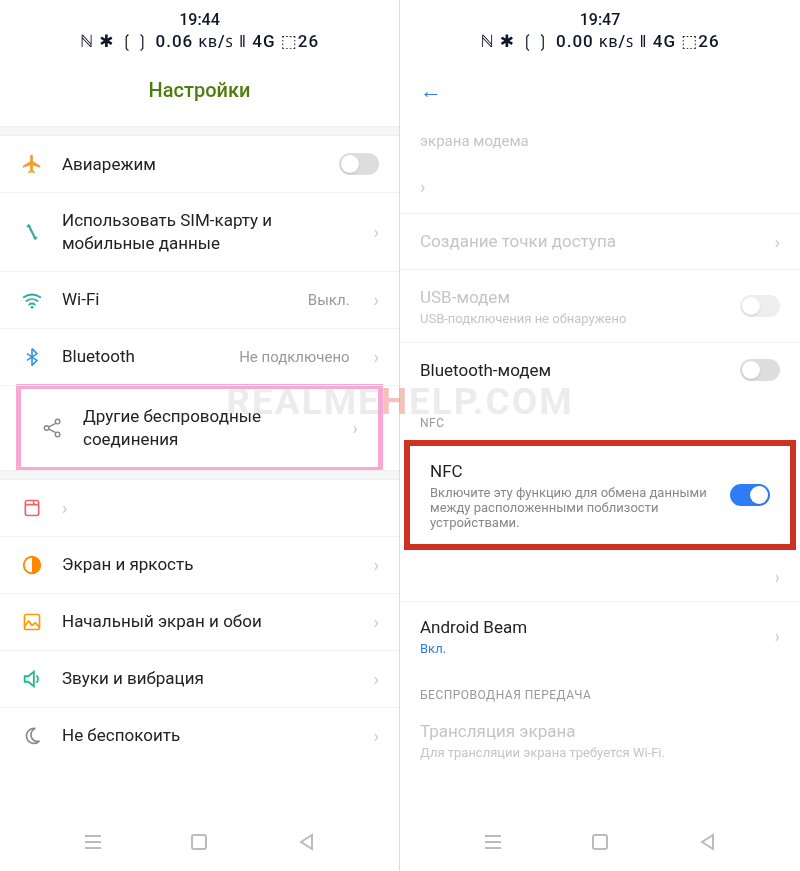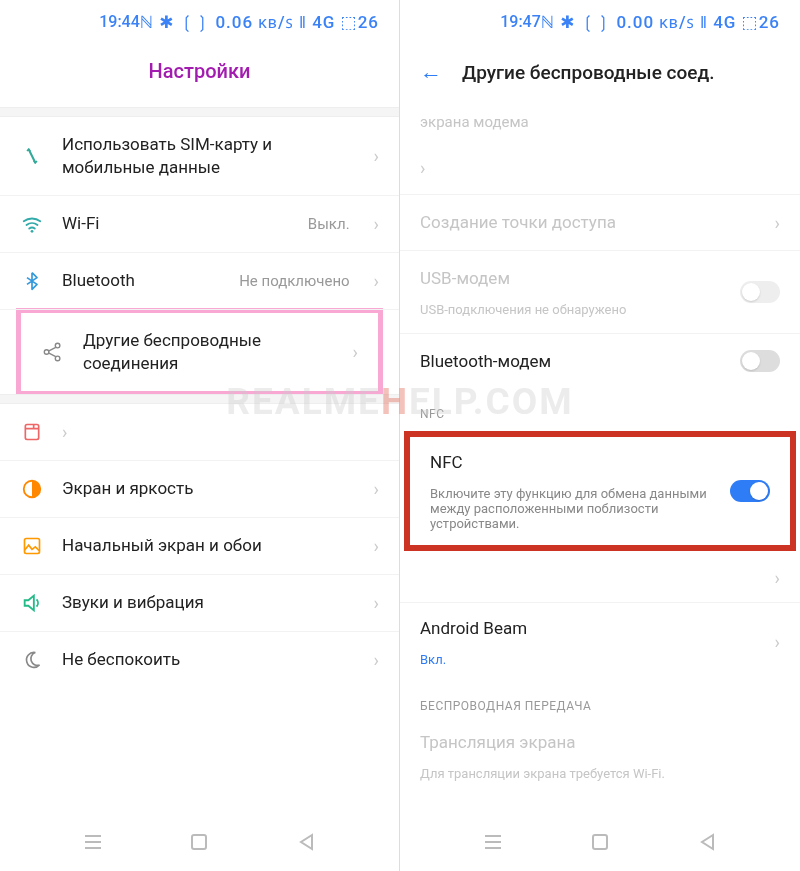--- a/index.html
+++ b/index.html
@@ -10,47 +10,47 @@
     height: 871px;
     position: relative;
     overflow: hidden;
   }
   .container { display: flex; width: 100%; height: 100%; }
   .phone { width: 50%; height: 100%; position: relative; background: #fff; display: flex; flex-direction: column; }
   .phone-left { border-right: 1px solid #ddd; }
 
   .status-bar {
     display: flex; justify-content: flex-end; align-items: center;
-    padding: 10px 20px 6px; font-size: 14px; color: #3b82f6; font-weight: 500;
+    padding: 10px 20px 6px; font-size: 14px; color: #0f172a; font-weight: 500; flex-direction: column;
   }
   .status-time { font-size: 16px; }
   .status-icons { display: flex; gap: 4px; align-items: center; font-size: 17px; letter-spacing: 1px; }
 
   .header {
-    text-align: center; padding: 20px 0 24px; font-size: 20px; font-weight: 500; color: #a21caf;
+    text-align: center; padding: 20px 0 24px; font-size: 20px; font-weight: 500; color: #4d7c0f;
     position: relative;
   }
   .header-back {
     display: flex; align-items: center; padding: 20px 20px 24px; gap: 20px;
   }
   .back-arrow { color: #2f7df6; font-size: 22px; }
   .header-back .title { font-size: 19px; font-weight: 500; color: #222; }
 
   .divider { height: 10px; background: #f5f5f5; border-top: 1px solid #eee; border-bottom: 1px solid #eee; }
 
   .list { flex: 1; overflow: hidden; }
   .row {
     display: flex; align-items: center; padding: 16px 20px; gap: 18px;
     border-bottom: 1px solid #f2f2f2; position: relative;
   }
   .row.no-border { border-bottom: none; }
   .row .icon { width: 24px; height: 24px; display: flex; align-items: center; justify-content: center; flex-shrink: 0; }
   .row .content { flex: 1; display: flex; flex-direction: column; }
   .row .label { font-size: 17px; color: #222; line-height: 1.35; }
-  .row .sub { font-size: 13px; color: #888; margin-top: 12px; }
+  .row .sub { font-size: 13px; color: #888; margin-top: 2px; }
   .row .value { font-size: 15px; color: #999; margin-right: 6px; }
   .row .chev { color: #ccc; font-size: 18px; }
   .row.disabled .label, .row.disabled .sub, .row.disabled .value { color: #c5c5c5; }
 
   .toggle {
     width: 40px; height: 22px; border-radius: 11px; background: #ddd; position: relative;
     flex-shrink: 0;
   }
   .toggle::after {
     content: ''; position: absolute; width: 18px; height: 18px; border-radius: 50%;
@@ -97,20 +97,31 @@
     <div class="status-bar">
       <div class="status-time">19:44</div>
       <div class="status-icons">ℕ ✱ ❲❳ 0.06 ᴋʙ/ꜱ ‖ 4G ⬚26</div>
     </div>
 
     <div class="header">Настройки</div>
 
     <div class="divider"></div>
 
     <div class="list">
+      <div class="row">
+        <span class="icon">
+          <svg width="22" height="22" viewBox="0 0 24 24">
+              <path d="M21 16v-2l-8-5V3.5a1.5 1.5 0 0 0-3 0V9l-8 5v2l8-2.5V19l-2 1.5V22l3.5-1 3.5 1v-1.5L13 19v-5.5l8 2.5z" fill="#f0a030"></path>
+            </svg>
+        </span>
+        <div class="content">
+            <div class="label">Авиарежим</div>
+          </div>
+        <div class="toggle"></div>
+      </div>
 
       <div class="row">
         <span class="icon">
           <svg width="20" height="20" viewBox="0 0 24 24">
               <path d="M8 4l4 8M16 20l-4-8" stroke="#3a9" stroke-width="2.5" fill="none" stroke-linecap="round"></path>
               <path d="M6 6l2-2 2 2M18 18l-2 2-2-2" stroke="#3a9" stroke-width="2" fill="none"></path>
             </svg>
         </span>
         <div class="content">
             <div class="label">Использовать SIM-карту и мобильные данные</div>
@@ -246,21 +257,20 @@
   </div>
 
   <div class="phone phone-right">
     <div class="status-bar">
       <div class="status-time">19:47</div>
       <div class="status-icons">ℕ ✱ ❲❳ 0.00 ᴋʙ/ꜱ ‖ 4G ⬚26</div>
     </div>
 
     <div class="header-back">
       <span class="back-arrow">←</span>
-      <span class="title">Другие беспроводные соед.</span>
     </div>
 
     <div class="list">
       <div class="cutoff">экрана модема</div>
 
       <div class="row">
         <span class="chev">›</span>
       </div>
 
       <div class="row disabled">

